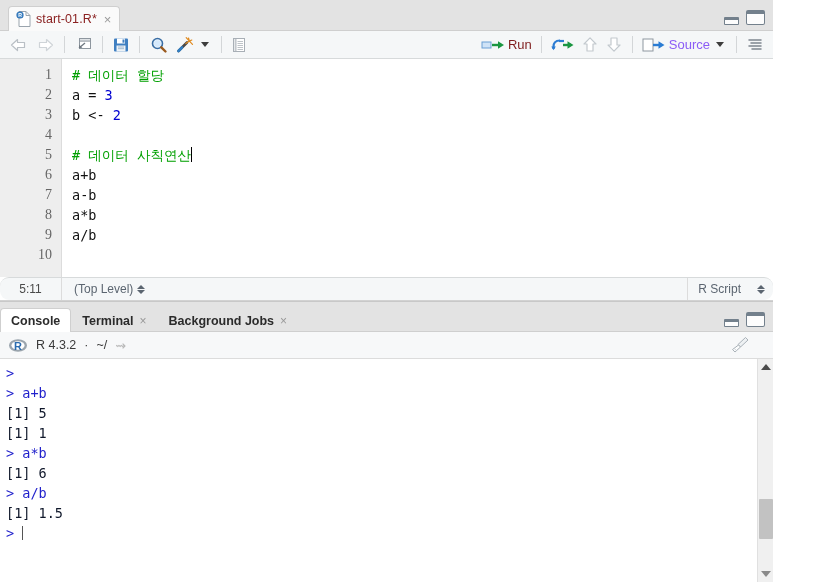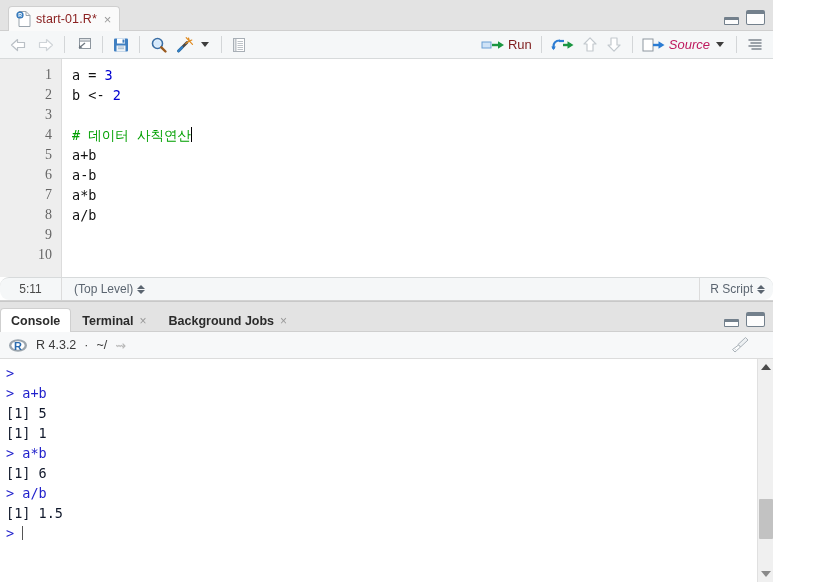--- a/index.html
+++ b/index.html
@@ -126,21 +126,21 @@
   }
   .spacer { flex: 1; }
   .caret {
     width: 0; height: 0;
     border-left: 4px solid transparent;
     border-right: 4px solid transparent;
     border-top: 5px solid #3d3d3d;
     margin: 0 3px;
   }
   .run-label { color: #7f1d1d; font-size: 13px; }
-  .source-label { color: #be185d; font-size: 13px; font-style: italic; }
+  .source-label { color: #8b5cf6; font-size: 13px; }
 
   
   .editor {
     flex: 1;
     position: relative;
     background: #ffffff;
     overflow: hidden;
     display: flex;
   }
   .gutter {
@@ -208,21 +208,21 @@
     line-height: 22px;
     box-sizing: border-box;
   }
   .sb-scope {
     padding-left: 12px;
     display: flex; align-items: center; gap: 4px;
   }
   .sb-right {
     position: absolute;
     right: 8px;
-    display: flex; align-items: center; gap: 4px;
+    display: flex; align-items: center; gap: 16px;
     border-left: 1px solid #dcdcdc;
     padding-left: 10px;
     height: 22px;
   }
   .updown {
     display: inline-flex; flex-direction: column; gap: 1px;
     line-height: 0;
   }
   .updown i { font-style: normal; }
   .tri-u {
@@ -484,20 +484,21 @@
         <div class="ln">3</div>
         <div class="ln">4</div>
         <div class="ln">5</div>
         <div class="ln">6</div>
         <div class="ln">7</div>
         <div class="ln">8</div>
         <div class="ln">9</div>
         <div class="ln">10</div>
       </div>
       <div class="code">
+        <div class="cl"><span class="cm"># 데이터 할당</span></div>
         <div class="cl"><span class="op">a = </span><span class="num">3</span></div>
         <div class="cl"><span class="op">b &lt;- </span><span class="num">2</span></div>
         <div class="cl"><span></span></div>
         <div class="cl"><span class="cm"># 데이터 사칙연산</span><span class="caretbar"></span></div>
         <div class="cl"><span>a+b</span></div>
         <div class="cl"><span>a-b</span></div>
         <div class="cl"><span>a*b</span></div>
         <div class="cl"><span>a/b</span></div>
         <div class="cl"><span></span></div>
       </div>

